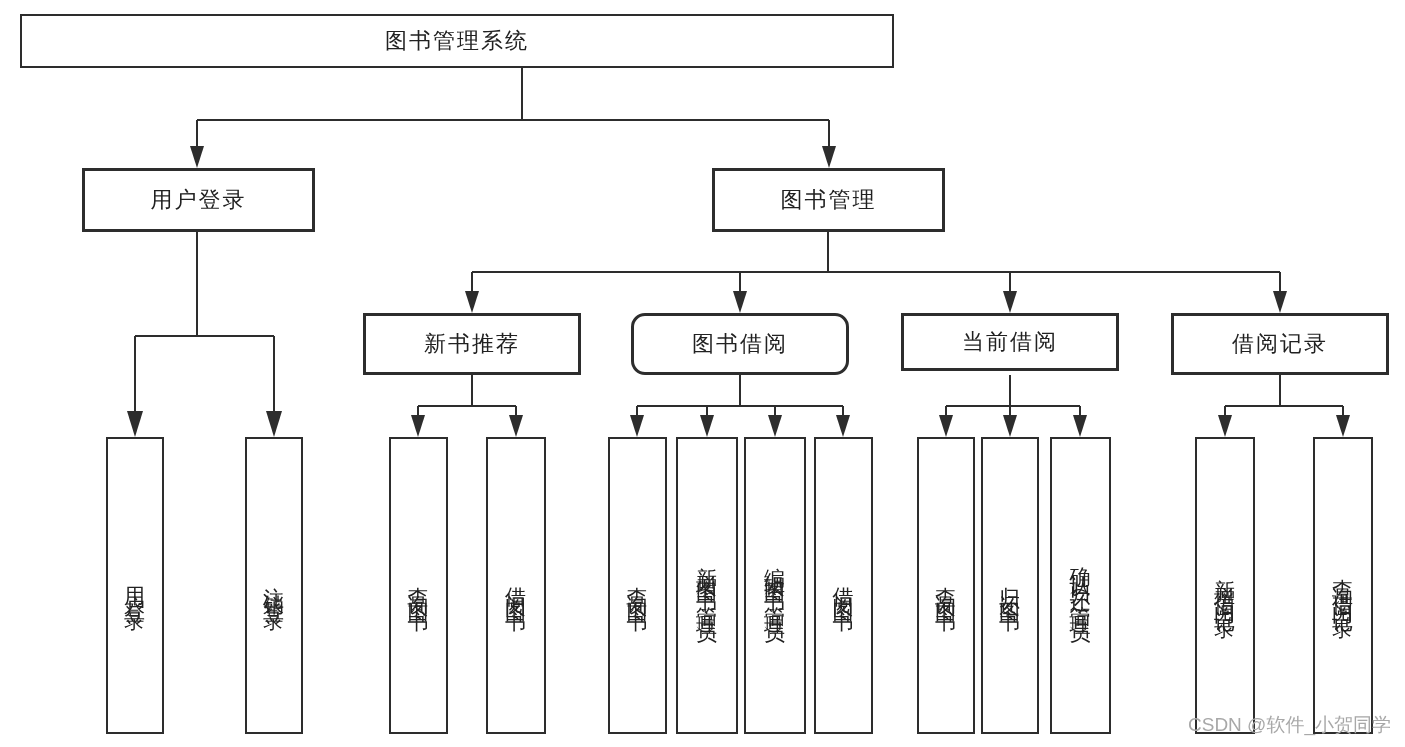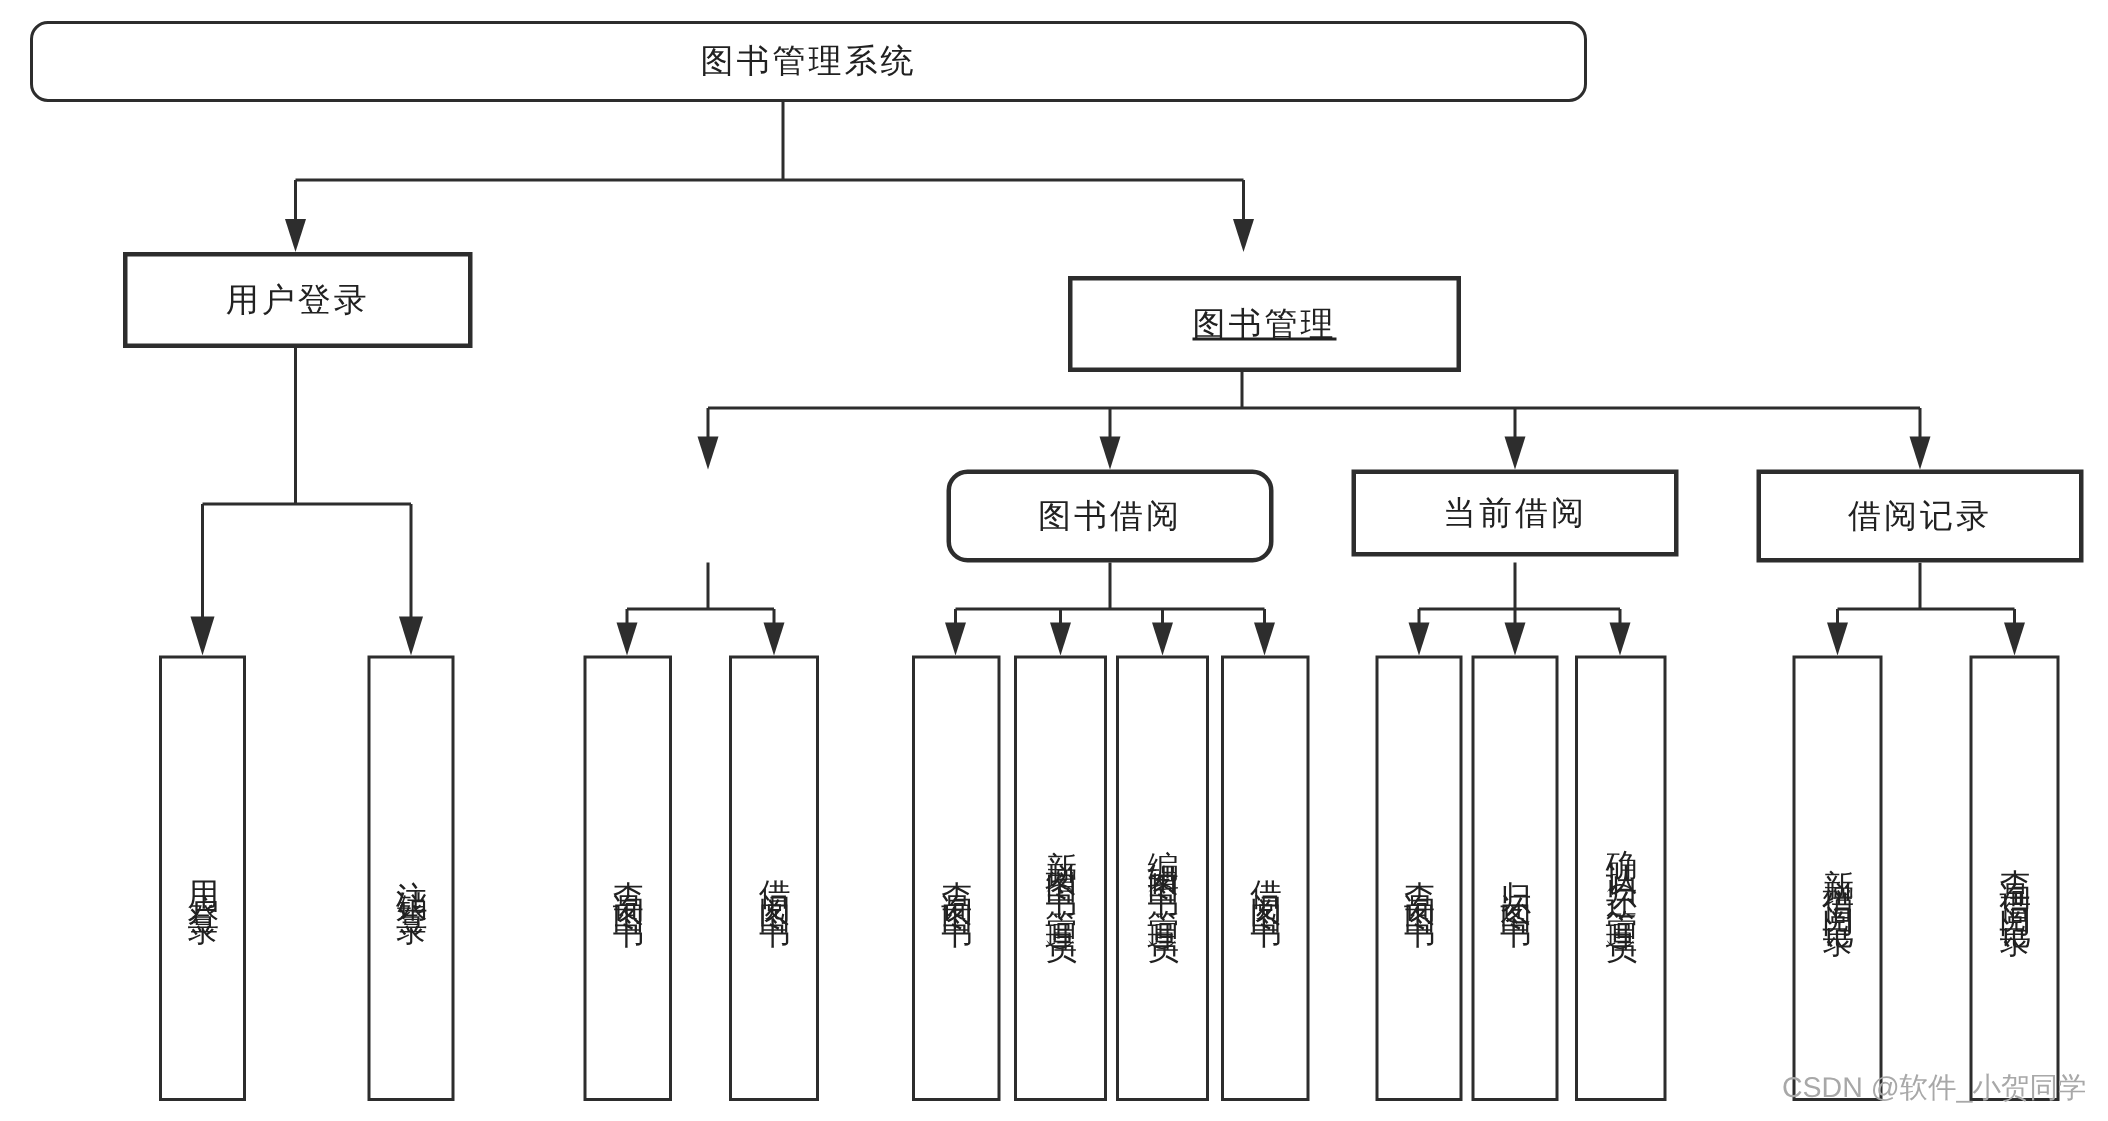--- a/index.html
+++ b/index.html
@@ -98,25 +98,26 @@
       <polygon points="768,415 782,415 775,437"></polygon>
       <polygon points="836,415 850,415 843,437"></polygon>
       <polygon points="939,415 953,415 946,437"></polygon>
       <polygon points="1003,415 1017,415 1010,437"></polygon>
       <polygon points="1073,415 1087,415 1080,437"></polygon>
       <polygon points="1218,415 1232,415 1225,437"></polygon>
       <polygon points="1336,415 1350,415 1343,437"></polygon>
     </g>
   </svg>
 
-  <div class="box" style="left:20px;top:14px;width:1038px;height:54px;border-radius:12px;">图书管理系统</div>
+  <div class="box" style="left:20px;top:14px;width:874px;height:54px;">图书管理系统</div>
 
   <div class="box mid" style="left:82px;top:168px;width:233px;height:64px;">用户登录</div>
-  <div class="box mid" style="left:712px;top:184px;width:262px;height:64px;text-decoration:underline;">图书管理</div>
+  <div class="box mid" style="left:712px;top:168px;width:233px;height:64px;">图书管理</div>
 
+  <div class="box mid" style="left:363px;top:313px;width:218px;height:62px;">新书推荐</div>
   <div class="box mid" style="left:631px;top:313px;width:218px;height:62px;border-radius:14px;">图书借阅</div>
   <div class="box mid" style="left:901px;top:313px;width:218px;height:58px;">当前借阅</div>
   <div class="box mid" style="left:1171px;top:313px;width:218px;height:62px;">借阅记录</div>
 
   <div class="leaf" style="left:106px;width:58px;">
     <span class="vtext">用户登录</span>
   </div>
   <div class="leaf" style="left:245px;width:58px;">
     <span class="vtext">注销登录</span>
   </div>

